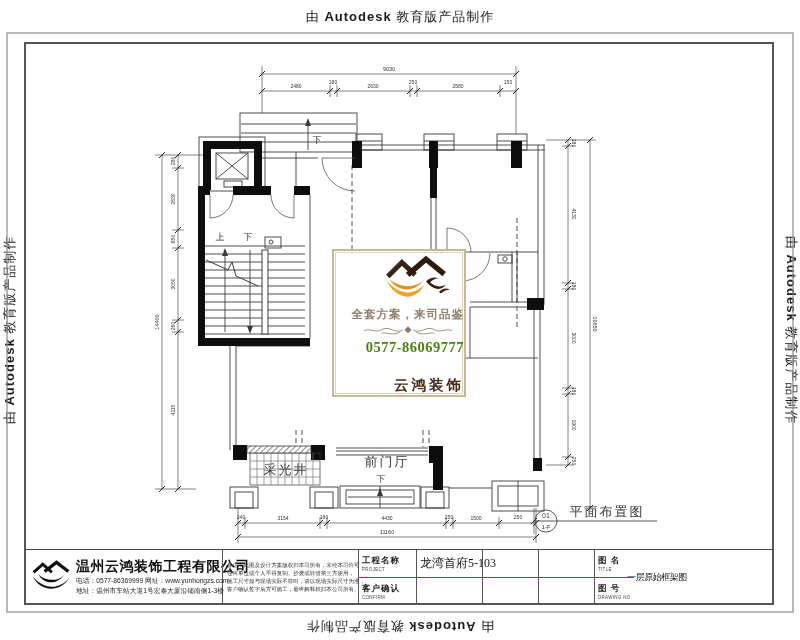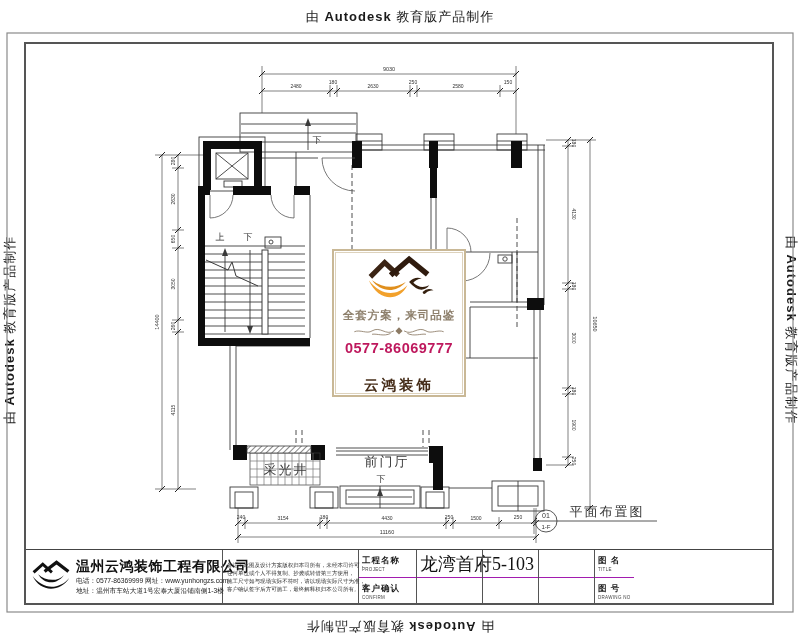--- a/index.html
+++ b/index.html
@@ -12,42 +12,42 @@
   .stamp.left{left:10px;top:330px;transform:translate(-50%,-50%) rotate(-90deg);transform-origin:center;}
   .stamp.right{left:791px;top:330px;transform:translate(-50%,-50%) rotate(90deg);transform-origin:center;}
   svg text{font-family:"Liberation Sans",sans-serif;}
   .dim{font-size:5px;fill:#333;}
   .dimBig{font-size:5.5px;fill:#333;}
   .planLabel{font-size:13px;fill:#3a3a3a;letter-spacing:2px;}
   .tinyLabel{font-size:9px;fill:#333;}
   
   .logoBox{position:absolute;left:332px;top:249px;width:130px;height:144px;background:#fff;
            border:2px solid #c9b896;box-shadow:inset 0 0 0 1px #fff, inset 0 0 0 2px #ddd2bc;
-           display:flex;flex-direction:column;align-items:center;}
+           display:flex;flex-direction:column;align-items:flex-end;}
   .logoBox .slogan{font-size:11.5px;color:#8d7f6b;letter-spacing:1px;margin-top:1px;font-weight:600;}
-  .logoBox .phone{font-family:Liberation Sans, sans-serif;font-size:14.5px;font-weight:700;color:#be185d;margin-top:3px;letter-spacing:.5px;}
+  .logoBox .phone{font-family:Liberation Serif, serif;font-size:14.5px;font-weight:700;color:#4d7c0f;margin-top:3px;letter-spacing:.5px;}
   .logoBox .brand{font-size:14.5px;font-weight:700;color:#452c18;letter-spacing:3px;margin-top:20px;}
   
   .tb{position:absolute;left:26px;top:549px;width:746px;height:55px;border-top:1.5px solid #444;
       display:flex;box-sizing:border-box;font-size:9px;}
   .tb .cell,.tb .col{box-sizing:border-box;border-left:1px solid #555;height:100%;}
   .tb .cell:first-child{border-left:none;}
   .tb .company{width:196px;display:flex;align-items:center;padding:2px 3px;gap:3px;}
   .tb .cinfo{display:flex;flex-direction:column;justify-content:center;min-width:0;}
   .tb .cname{font-size:14px;font-weight:700;color:#111;letter-spacing:.5px;white-space:nowrap;}
   .tb .cline{font-size:7px;color:#222;white-space:nowrap;transform:scale(.96);transform-origin:left;}
   .tb .notes{width:136px;padding:3px 4px;display:flex;flex-direction:column;justify-content:center;}
   .tb .notes div{font-size:6px;color:#333;line-height:8px;white-space:nowrap;transform:scale(.92);transform-origin:left;}
   .tb .col{display:grid;grid-template-rows:1fr 1fr;}
   .tb .col>div{display:flex;flex-direction:column;justify-content:center;padding:1px 3px;box-sizing:border-box;}
   .tb .col>div+div{border-top:1px solid #a21caf;}
   .tb .cn{font-size:8.5px;font-weight:700;color:#1a1a1a;letter-spacing:1px;white-space:nowrap;}
   .tb .en{font-size:4.5px;color:#444;letter-spacing:.3px;white-space:nowrap;}
   .tb .val{align-items:center;justify-content:center;font-family:"Liberation Serif",serif;
-           font-size:18px;color:#111;white-space:nowrap;}
+           font-size:12px;color:#111;white-space:nowrap;}
   .tb .w-f0{width:58px}.tb .w-v0{width:66px}.tb .w-f1{width:40px}.tb .w-v1{width:56px}
   .tb .w-f2{width:44px}.tb .w-v2{width:56px}.tb .w-f3{width:34px}
   .tb .bigval{width:58px;display:flex;align-items:center;justify-content:center;
               font-family:"Liberation Serif",serif;font-size:9px;letter-spacing:-.5px;color:#111;white-space:nowrap;}
 </style>
 </head>
 <body>
 
 <div class="stamp top">
   <span>由</span>
@@ -466,13 +466,14 @@
   <div class="col w-f3">
     <div>
         <span class="cn">图  名</span>
         <span class="en">TITLE</span>
       </div>
     <div>
         <span class="cn">图  号</span>
         <span class="en">DRAWING NO</span>
       </div>
   </div>
+  <div class="bigval">一层原始框架图</div>
 </div>
 
 </body></html>

